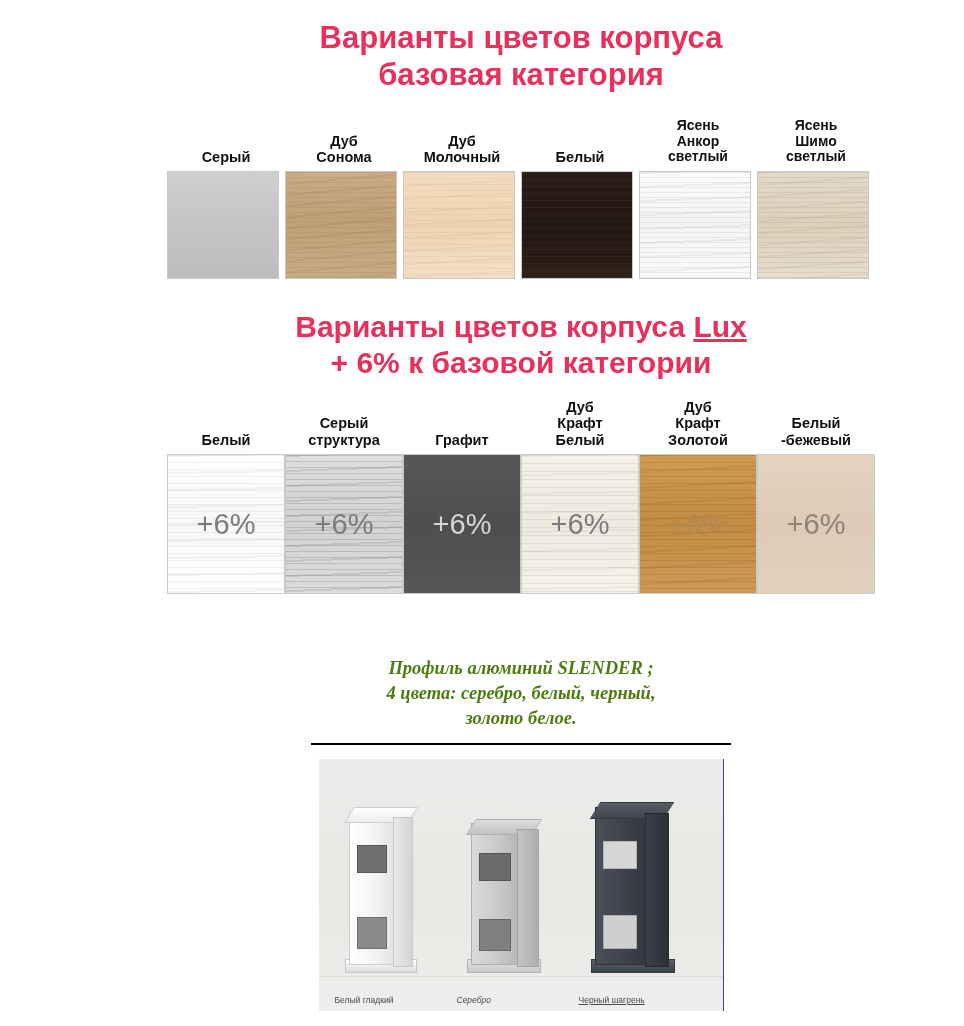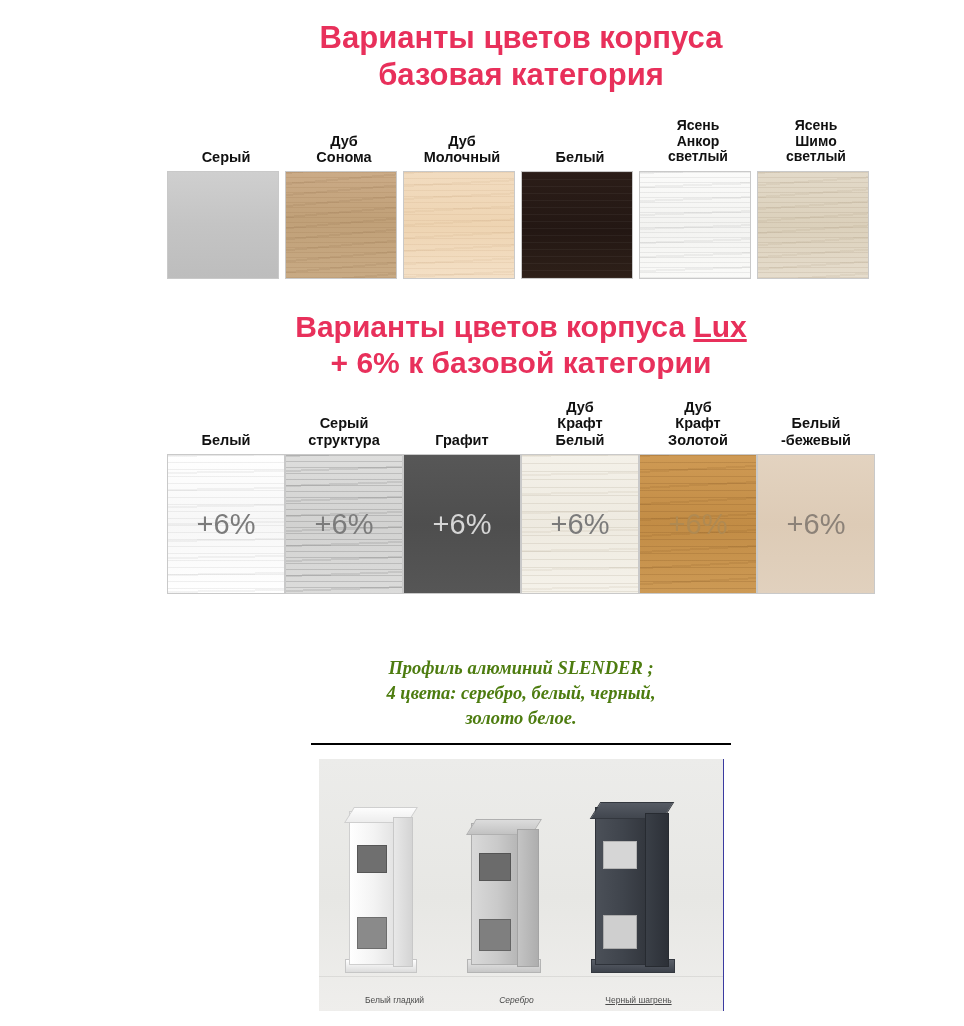--- a/index.html
+++ b/index.html
@@ -278,21 +278,20 @@
     background: rgba(0,0,0,0.07);
   }
 
   .profile-item {
     position: absolute;
     bottom: 38px;
   }
   .pi-label {
     position: absolute;
     bottom: 8px;
-    text-align: center;
     font-size: 8.5px;
     color: #4a4a4a;
     width: 120px;
   }
 
   
   .pbody { position: absolute; }
 </style>
 </head>
 <body>

